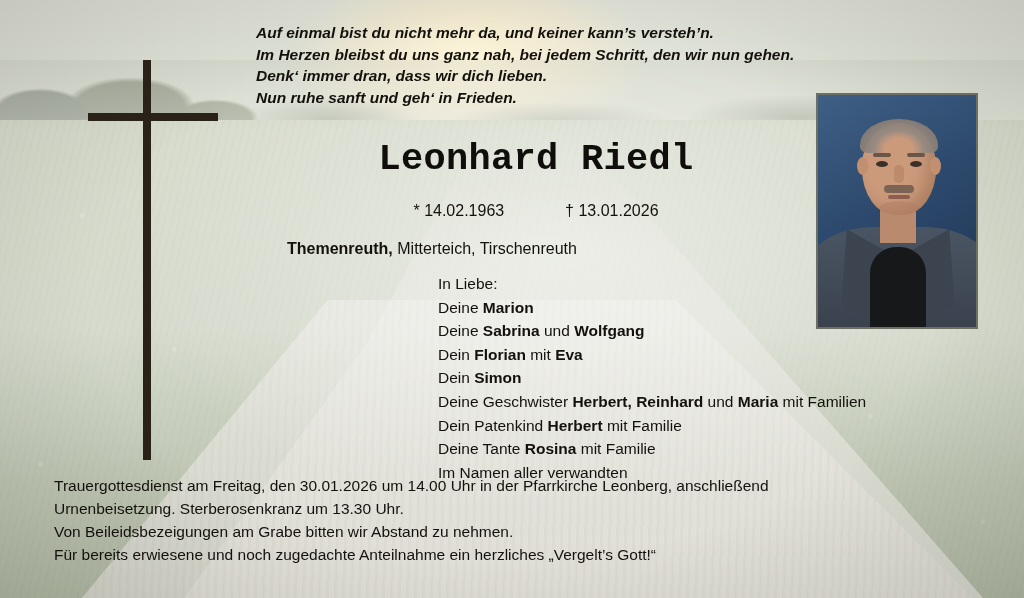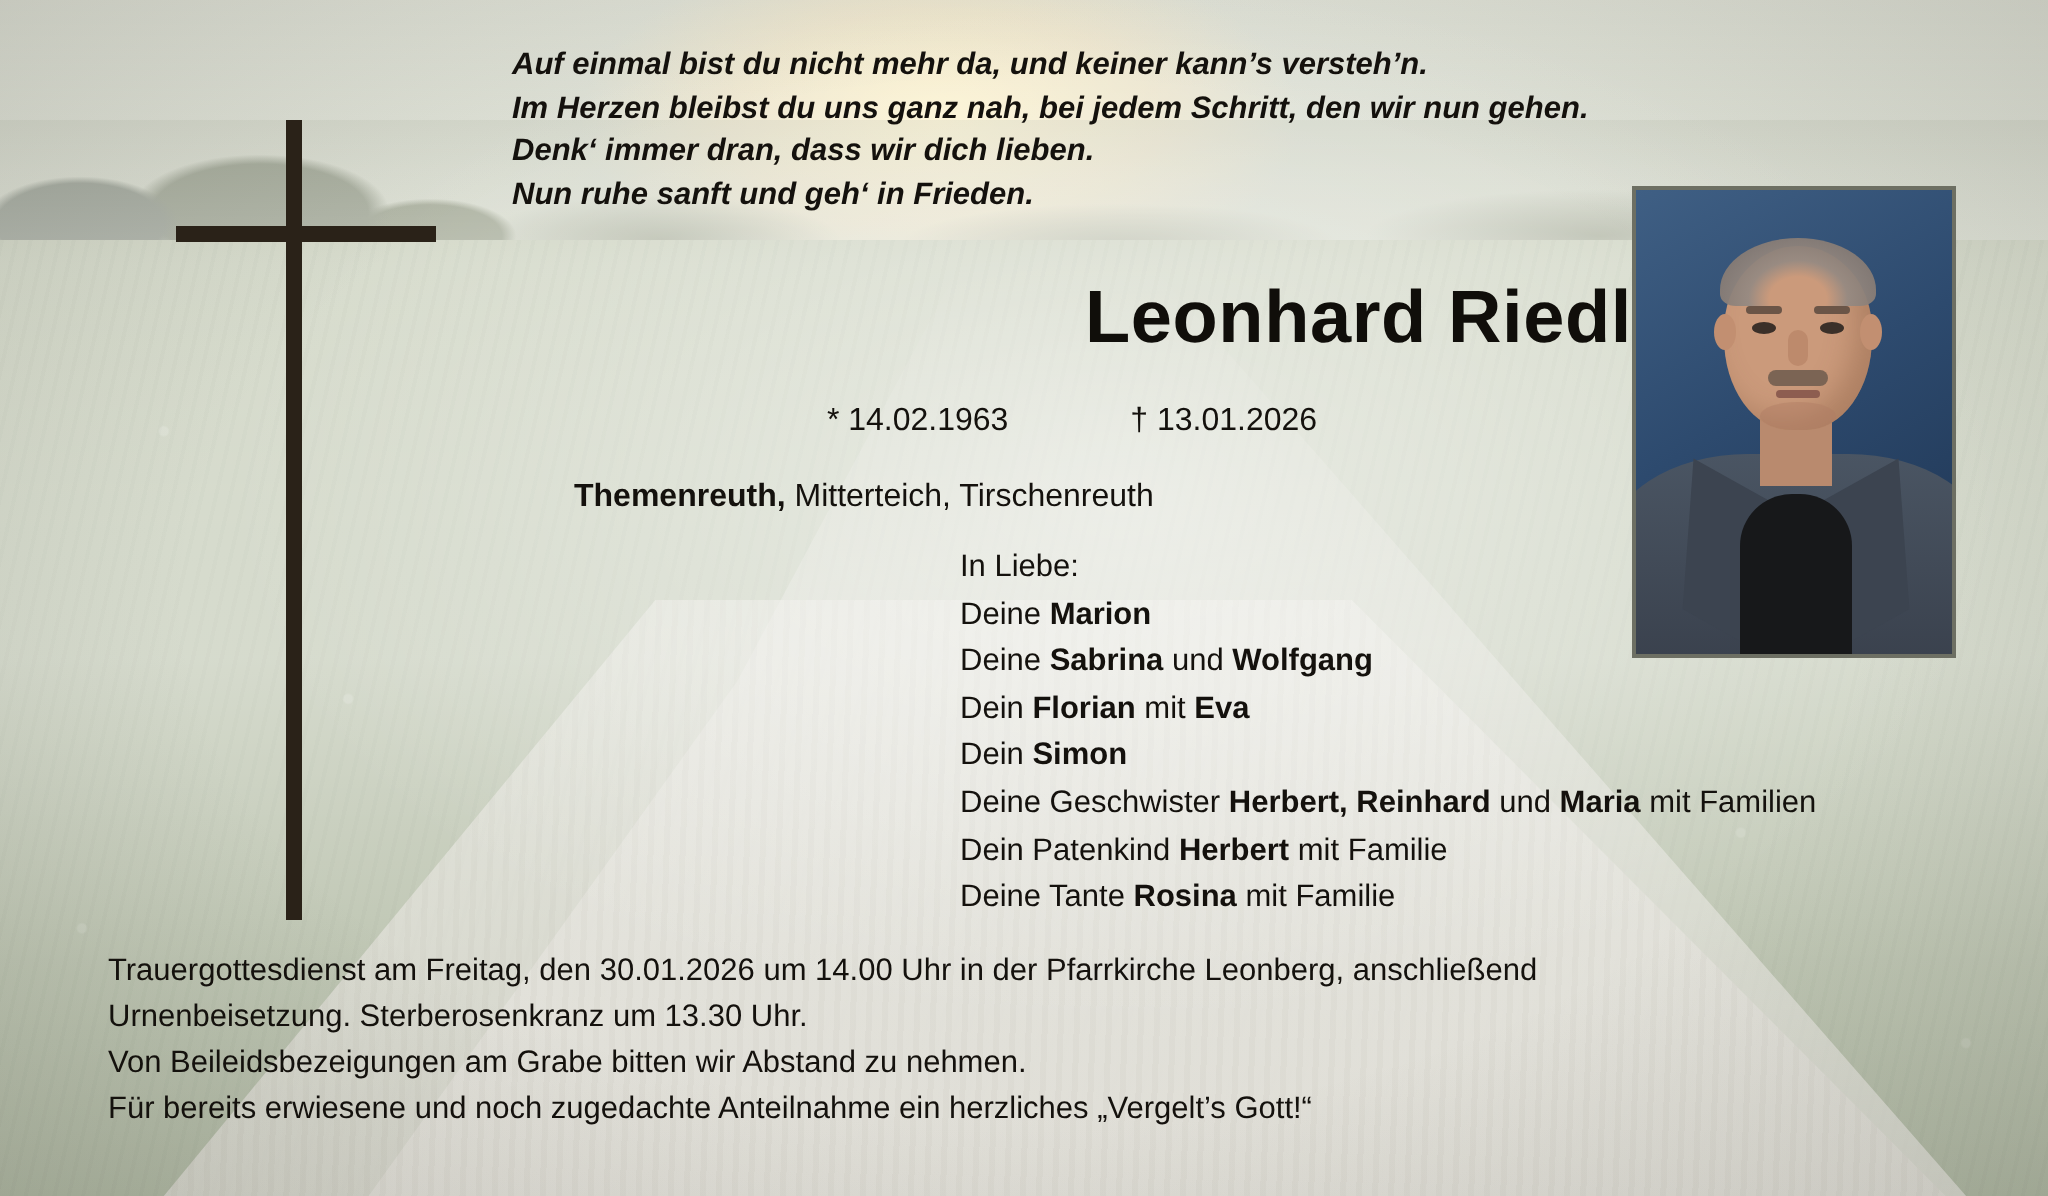--- a/index.html
+++ b/index.html
@@ -285,25 +285,26 @@
     font-weight: bold;
     font-size: 15.5px;
     line-height: 21.5px;
     color: #14110d;
   }
   .name {
     position: absolute;
     left: 256px;
     top: 138px;
     width: 560px;
-    text-align: right;
+    text-align: center;
     font-size: 37px;
     font-weight: bold;
     letter-spacing: 0.3px;
     color: #100e0a;
+    font-family: Liberation Mono, monospace;
   }
   .dates {
     position: absolute;
     left: 256px;
     top: 202px;
     width: 560px;
     text-align: center;
     font-size: 16px;
     color: #14110d;
   }
@@ -319,21 +320,21 @@
   .places b { font-weight: bold; }
 
   .family {
     position: absolute;
     left: 438px;
     top: 272px;
     font-size: 15.5px;
     line-height: 23.6px;
     color: #14110d;
   }
-  .family .row { white-space: nowrap; margin-left: 42px; }
+  .family .row { white-space: nowrap; }
 
   .footer {
     position: absolute;
     left: 54px;
     top: 474px;
     width: 930px;
     font-size: 15.5px;
     line-height: 23px;
     color: #14110d;
   }
@@ -418,20 +419,23 @@
     </div>
     <div class="row">
       <span>Deine Geschwister </span><b>Herbert, Reinhard</b><span> und </span><b>Maria</b><span> mit Familien</span>
     </div>
     <div class="row">
       <span>Dein Patenkind </span><b>Herbert</b><span> mit Familie</span>
     </div>
     <div class="row">
       <span>Deine Tante </span><b>Rosina</b><span> mit Familie</span>
     </div>
+    <div class="row">
+      <span>Im Namen aller verwandten</span>
+    </div>
   </div>
 
   <div class="footer">
     <div>Trauergottesdienst am Freitag, den 30.01.2026 um 14.00 Uhr in der Pfarrkirche Leonberg, anschließend</div>
     <div>Urnenbeisetzung. Sterberosenkranz um 13.30 Uhr.</div>
     <div>Von Beileidsbezeigungen am Grabe bitten wir Abstand zu nehmen.</div>
     <div>Für bereits erwiesene und noch zugedachte Anteilnahme ein herzliches „Vergelt’s Gott!“</div>
   </div>
 
 </div>

